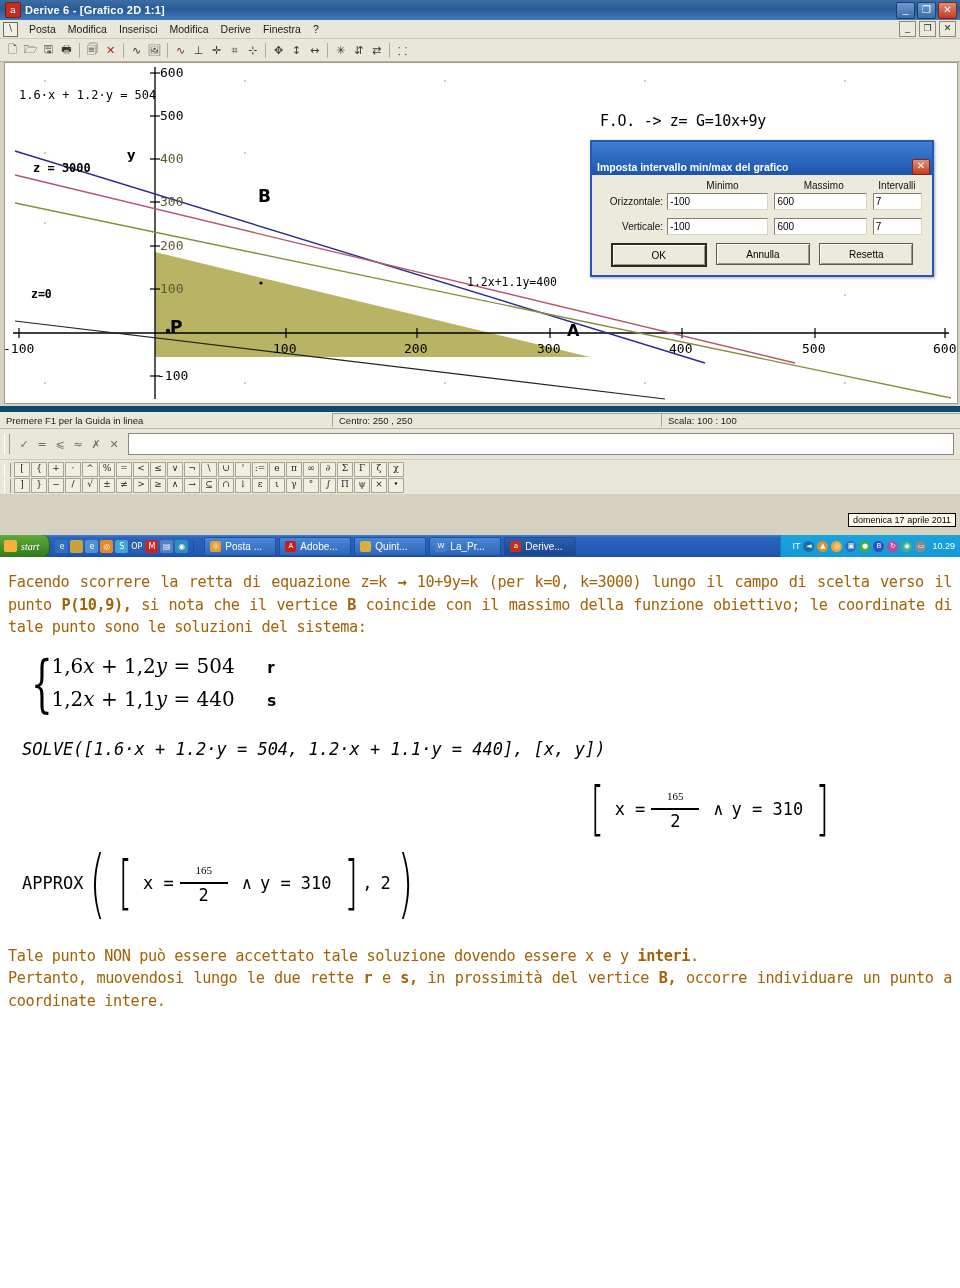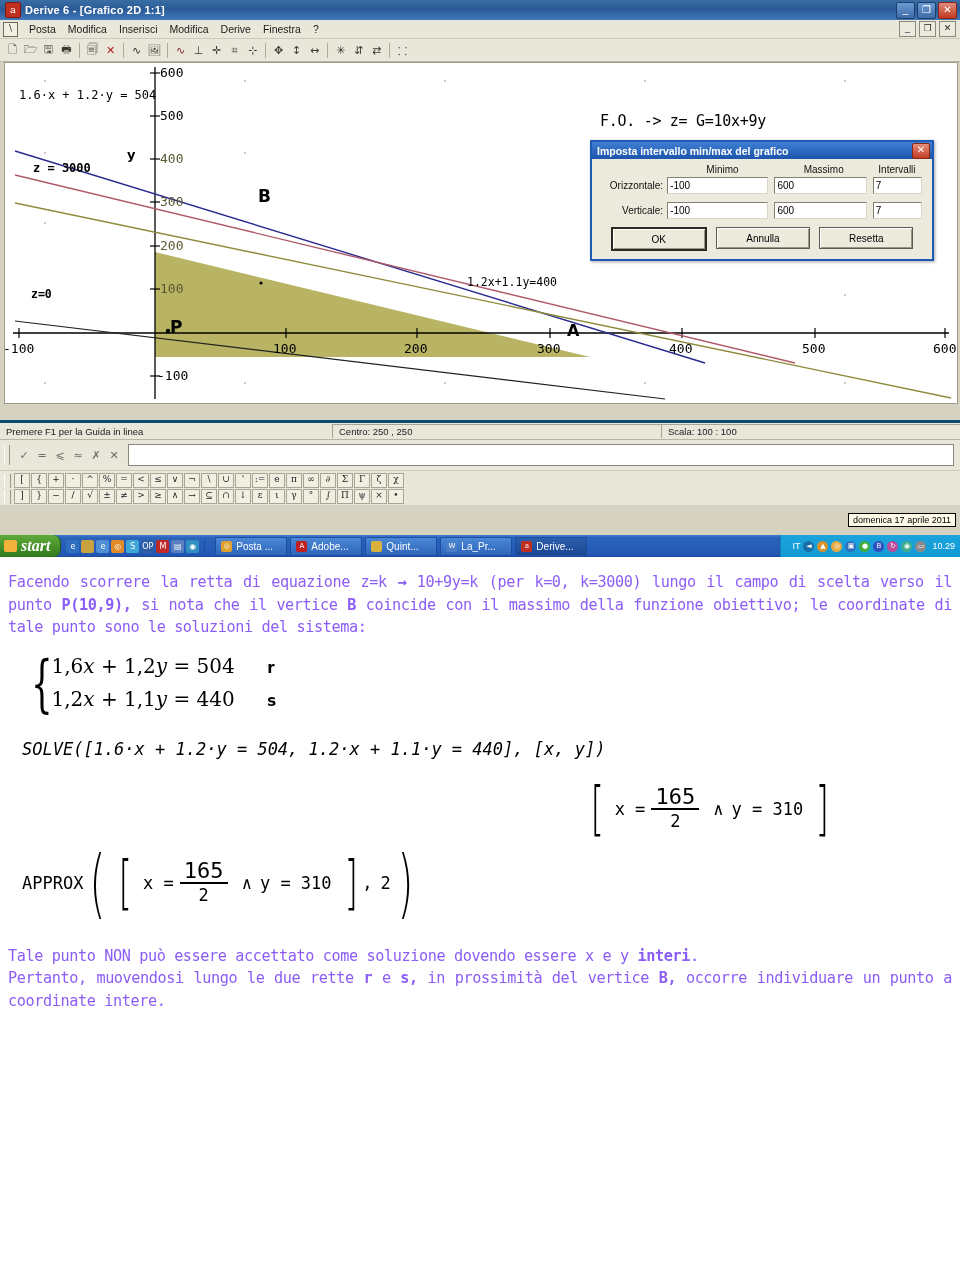--- a/index.html
+++ b/index.html
@@ -37,21 +37,21 @@
     font-size:11px;color:#3a3a32;font-family:"DejaVu Sans",sans-serif;}
   .tsep{width:1px;height:15px;background:#b0ab9b;margin:0 3px;}
 
   
   .plotwrap{position:relative;width:952px;height:340px;margin:0 4px;background:#fff;
     border:1px solid #9d9887;overflow:hidden;}
   .plotwrap svg{display:block;}
 
   
   .statusbar{height:16px;background:#e9e6da;display:flex;align-items:center;
-    border-top:3px solid #0c4a6e;margin-top:16px;}
+    border-top:6px solid #0c4a6e;margin-top:2px;}
   .sb-cell{font-size:9.5px;color:#1a1a1a;padding:0 6px;height:13px;line-height:13px;
     font-family:"Liberation Sans",sans-serif;}
   .sb-cell.b{border-left:1px solid #a8a494;border-top:1px solid #a8a494;}
 
   
   .entrybar{height:30px;background:#e9e6da;display:flex;align-items:center;padding-left:4px;gap:2px;
     border-top:1px solid #b9b4a4;}
   .grip{width:4px;height:20px;border-left:1px solid #fff;border-right:1px solid #9a9686;margin-right:4px;}
   .ebtn{width:16px;height:16px;display:flex;align-items:center;justify-content:center;font-size:11px;color:#6d6d62;}
   .einput{flex:1;height:20px;background:#fff;border:1px solid #8a8778;margin:0 6px 0 4px;}
@@ -68,42 +68,42 @@
     font-size:9px;padding:1px 4px;color:#000;font-family:"Liberation Sans",sans-serif;}
 
   
   .taskbar{position:absolute;left:0;bottom:0;width:960px;height:22px;
     background:linear-gradient(to bottom,#3f7fd4 0%,#2b63bb 12%,#2258b4 88%,#1b4b9f 100%);
     display:flex;align-items:center;}
   .startbtn{height:22px;background:linear-gradient(to bottom,#5faa3c,#327a1c);
     border-right:1px solid #245c14;display:flex;align-items:center;padding:0 10px 0 4px;
     border-radius:0 8px 8px 0;}
   .startflag{width:13px;height:12px;background:#f3b33b;margin-right:4px;border-radius:2px;}
-  .starttxt{color:#fff;font-size:16px;font-style:italic;font-weight:bold;font-family:"Liberation Serif",serif;}
+  .starttxt{color:#fff;font-size:10px;font-style:italic;font-weight:normal;font-family:"Liberation Serif",serif;}
   .qlaunch{display:flex;align-items:center;gap:2px;padding:0 5px;border-right:1px solid #1b4b9f;}
   .ql{width:13px;height:13px;border-radius:2px;font-size:8px;line-height:13px;text-align:center;color:#fff;}
   .tasks{display:flex;align-items:center;gap:3px;padding-left:10px;flex:1;}
   .task{height:17px;background:linear-gradient(to bottom,#4a87d6,#2f66ba);border:1px solid #1d4f9e;
     border-radius:2px;display:flex;align-items:center;padding:0 5px;min-width:60px;}
   .task.active{background:linear-gradient(to bottom,#2a5faf,#1b4690);}
   .tsk-ico{width:11px;height:11px;border-radius:2px;margin-right:4px;font-size:7px;line-height:11px;
     text-align:center;color:#fff;}
   .tsk-lbl{color:#fff;font-size:10px;font-family:"Liberation Sans",sans-serif;white-space:nowrap;}
   .tray{display:flex;align-items:center;gap:3px;height:22px;padding:0 5px 0 8px;
     background:linear-gradient(to bottom,#1ba3dc,#139ad6);border-left:1px solid #0f7fb5;}
   .trayico{width:11px;height:11px;border-radius:50%;font-size:7px;line-height:11px;text-align:center;color:#fff;}
   .traytxt{color:#fff;font-size:9px;margin-left:3px;font-family:"Liberation Sans",sans-serif;}
 
   
   .foLabel{position:absolute;left:600px;top:112px;font-size:15px;color:#000;
     font-family:"DejaVu Sans Mono",monospace;letter-spacing:-0.3px;}
   .dialog{position:absolute;left:590px;top:140px;width:340px;background:#ece9dd;
     border:2px solid #1f5bb5;box-shadow:1px 1px 3px rgba(0,0,0,.35);}
   .dlg-title{height:17px;background:linear-gradient(to bottom,#3f7fd4,#1c55ab);
-    display:flex;align-items:center;padding:0 2px 0 5px;}
+    display:flex;align-items:center;padding:16px 2px 0 5px;}
   .dlg-title-txt{color:#fff;font-size:10.5px;font-weight:bold;flex:1;font-family:"Liberation Sans",sans-serif;}
   .dlg-x{width:16px;height:14px;background:linear-gradient(to bottom,#e58f7b,#c33c22);
     border:1px solid #8a2414;border-radius:2px;color:#fff;font-size:10px;line-height:12px;text-align:center;}
   .dlg-body{padding:5px 10px 8px 10px;}
   .dlg-headrow{display:flex;font-size:10px;color:#111;margin-bottom:2px;font-family:"Liberation Sans",sans-serif;}
   .dh-spacer{width:70px;}
   .dh1{width:110px;text-align:center;}
   .dh2{width:100px;text-align:center;}
   .dh3{width:52px;text-align:center;}
   .dlg-row{display:flex;align-items:center;margin-bottom:8px;}
@@ -117,34 +117,34 @@
   .f-int{width:48px;}
   .dlg-btns{display:flex;justify-content:space-around;margin-top:6px;padding:0 4px;}
   .dbtn{width:92px;height:20px;background:#ece9dd;border:1px solid #5a5a50;
     box-shadow:inset 1px 1px 0 #fff,inset -1px -1px 0 #9a9686;font-size:10px;color:#000;
     display:flex;align-items:center;justify-content:center;font-family:"Liberation Sans",sans-serif;}
   .dbtn.default{border:2px solid #2b2b24;}
 
   
   .doc{width:960px;padding:14px 8px 6px 8px;box-sizing:border-box;}
   .ptext{font-family:"DejaVu Sans Mono",monospace;font-size:15.2px;line-height:22.5px;
-    color:#8b5cf6;text-align:justify;letter-spacing:-0.4px;margin:0;}
+    color:#a16207;text-align:justify;letter-spacing:-0.4px;margin:0;}
   .ptext b{font-weight:bold;}
   .sysblock{display:flex;align-items:center;margin:12px 0 0 14px;}
   .brace{font-size:62px;line-height:1;font-family:"DejaVu Serif",serif;font-weight:300;
     transform:scaleX(.55);transform-origin:center;margin-right:-10px;}
   .eqs{font-family:"DejaVu Serif",serif;font-size:20px;line-height:31px;font-style:italic;}
   .eqs .num{font-style:normal;}
   .rslbl{font-family:"DejaVu Sans",sans-serif;font-size:15px;font-weight:bold;font-style:normal;
     margin-left:26px;}
   .mono{font-family:"DejaVu Sans Mono",monospace;color:#000;}
   .solveline{font-size:17px;margin:22px 0 0 14px;letter-spacing:0px;font-style:italic;}
   .fracbox{display:inline-flex;flex-direction:column;align-items:center;vertical-align:middle;
     margin:0 6px;}
-  .fracbox .n{font-size:22px;line-height:19px;}
+  .fracbox .n{font-size:11px;line-height:19px;font-family:Liberation Serif, serif;}
   .fracbox .bar{width:48px;height:2px;background:#000;margin:2px 0;}
   .fracbox .d{font-size:17px;line-height:19px;}
   .bigbrk{display:inline-block;font-size:58px;line-height:0;vertical-align:middle;
     font-family:"DejaVu Sans",sans-serif;font-weight:200;transform:scaleX(.6);}
   .bigpar{display:inline-block;font-size:74px;line-height:0;vertical-align:middle;
     font-family:"DejaVu Sans",sans-serif;font-weight:200;transform:scaleX(.55);}
   .rowcenter{display:flex;align-items:center;}
   .res1{margin:28px 0 0 578px;}
   .approxline{margin:30px 0 0 14px;}
   .res2{margin:36px 0 0 578px;font-size:17px;}
@@ -527,17 +527,17 @@
     </span>
     <span class="mono" style="font-size:17px;margin:0 8px;">∧</span>
     <span class="mono" style="font-size:17px;">y  =  310</span>
     <span class="bigbrk mono" style="margin-left:8px;">]</span>
     <span class="mono" style="font-size:17px;">,</span>
     <span class="mono" style="font-size:17px;margin-left:8px;">2</span>
     <span class="bigpar mono">)</span>
   </div>
 
 
-  <p class="ptext closing"><span>Tale punto NON può essere accettato come soluzione dovendo essere x e y </span><b>interi</b><span>.</span></p>
+  <p class="ptext closing"><span>Tale punto NON può essere accettato tale soluzione dovendo essere x e y </span><b>interi</b><span>.</span></p>
 
   <p class="ptext"><span>Pertanto, muovendosi lungo le due rette </span><b>r</b><span> e </span><b>s,</b><span> in prossimità del vertice </span><b>B,</b><span> occorre individuare un punto a coordinate intere.</span></p>
 
 </div>
 
 </body></html>

